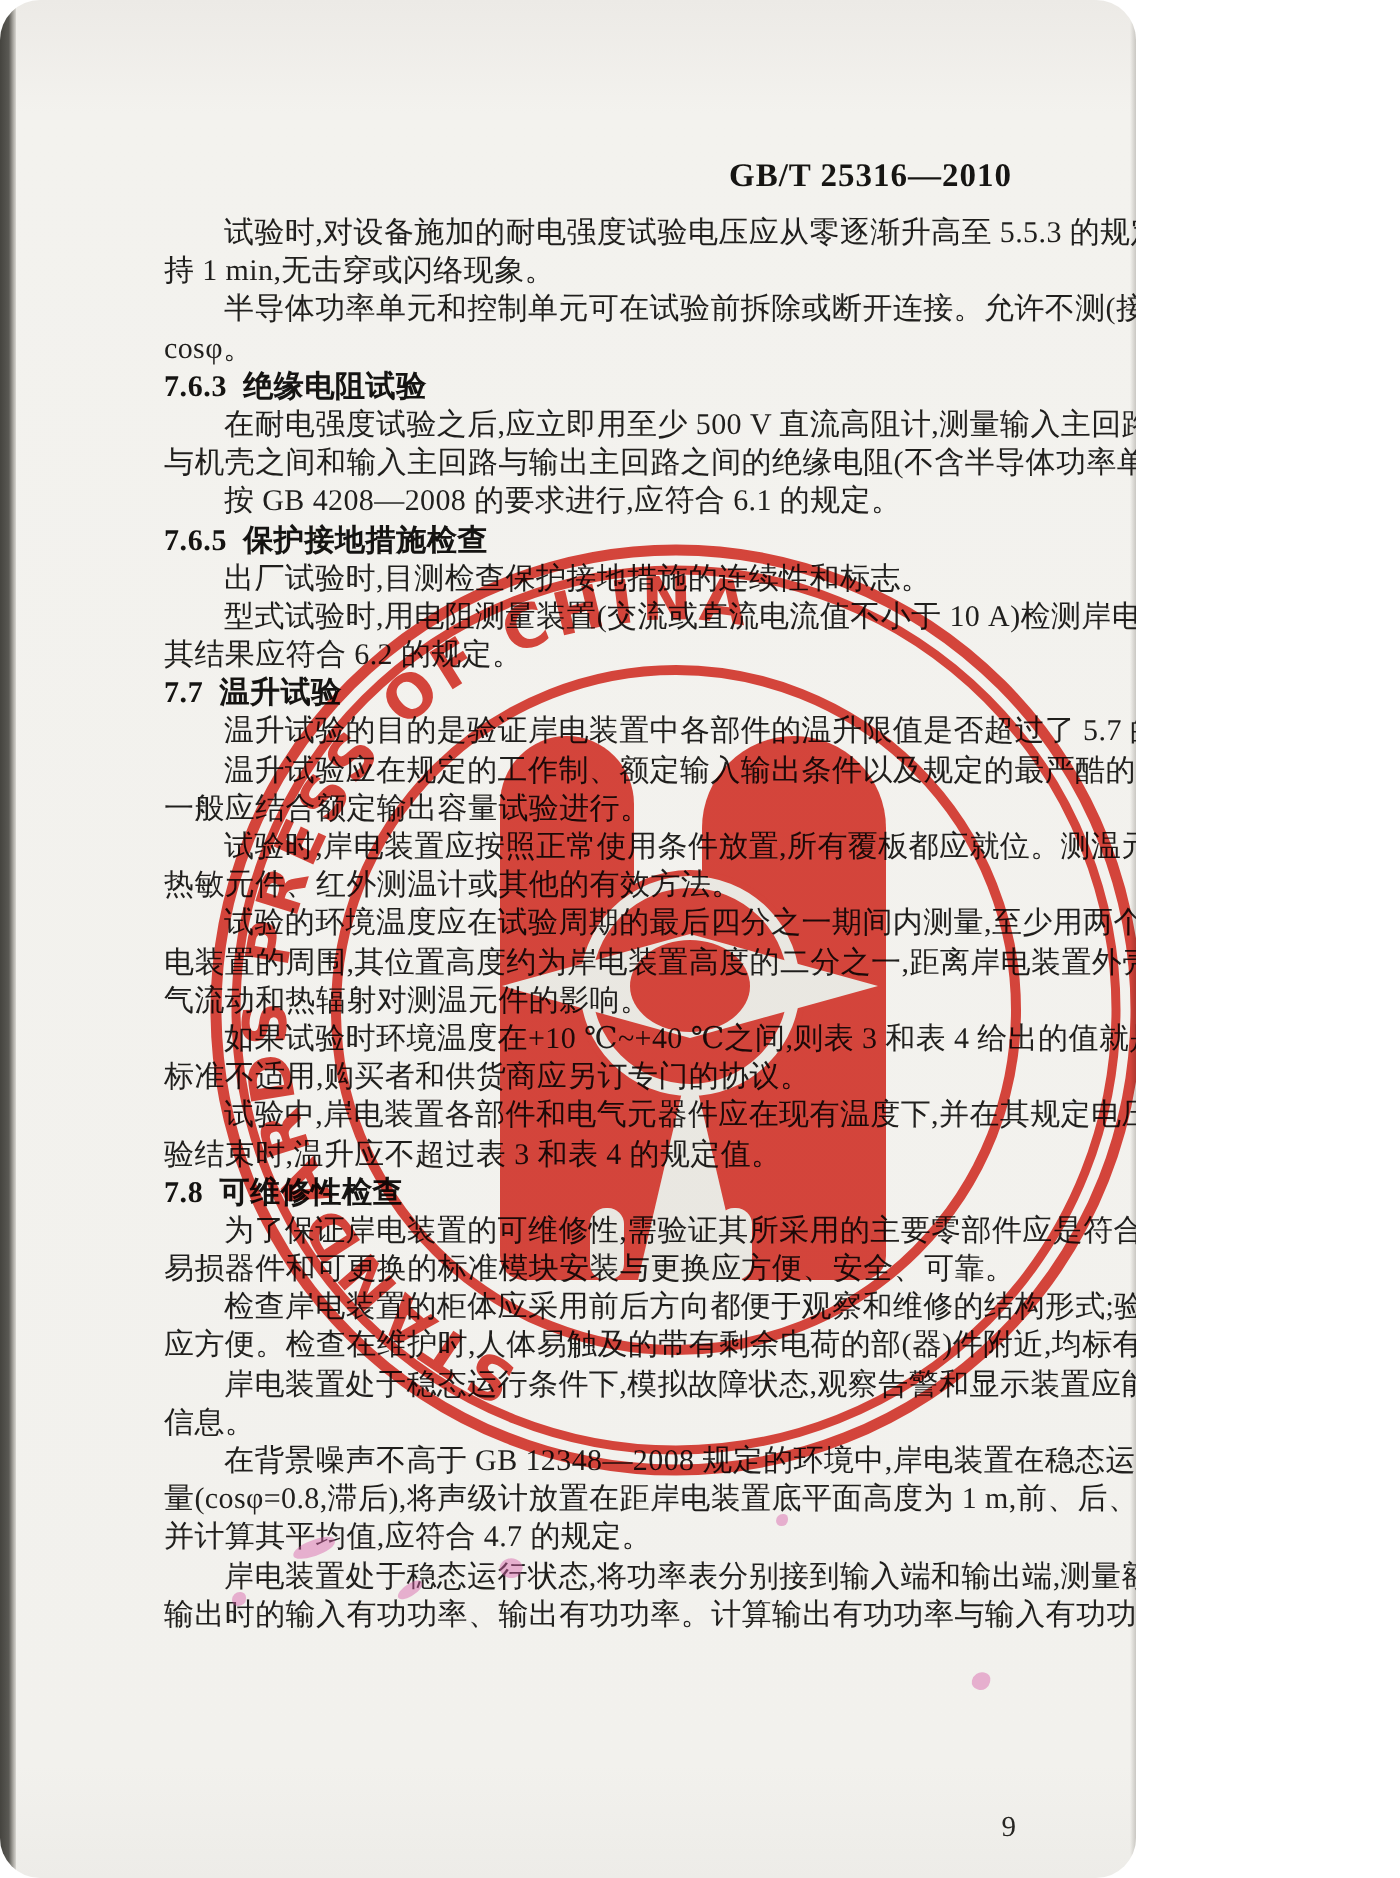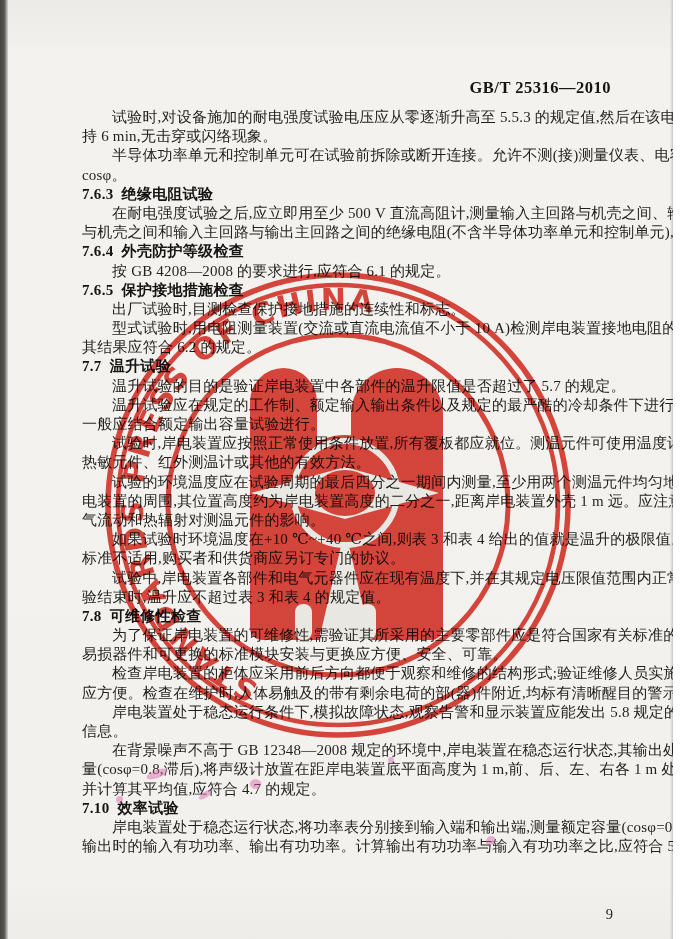--- a/index.html
+++ b/index.html
@@ -1,20 +1,21 @@
 <!DOCTYPE html>
 <html style="--stamp-color: #dd382e; --mark-color: #d85fa8;"><head>
 <meta charset="utf-8">
 <style>
   html,body{margin:0;padding:0;}
   #scan{
-    position:relative;width:673px;height:939px;overflow:hidden;
+    position:relative;width:568px;height:939px;overflow:hidden;
     background:linear-gradient(180deg,#eceae6 0%,#f3f2ee 6%,#f2f1ed 94%,#edece8 100%);
     font-family:"Liberation Serif","DejaVu Serif",serif;
     color:#1e1d1b;
+    border-radius:20px;
   }
   #edge-left{
     position:absolute;left:0;top:0;bottom:0;width:8px;
     background:linear-gradient(90deg,#45443f 0%,#5a5954 55%,#a3a19b 80%,#d8d6d1 100%);
   }
   #edge-right{
     position:absolute;right:0;top:0;bottom:0;width:3px;
     background:linear-gradient(270deg,#c9c7c2,rgba(201,199,194,0));
   }
   #header-code{
@@ -60,27 +61,26 @@
 
 <div id="scan">
 
   <div id="edge-left"></div>
   <div id="edge-right"></div>
 
   <div id="header-code">GB/T 25316—2010</div>
 
   <div id="doc-lines">
       <div class="line p">试验时,对设备施加的耐电强度试验电压应从零逐渐升高至 5.5.3 的规定值,然后在该电压值上保</div>
-      <div class="line c">持 6 min,无击穿或闪络现象。</div>
+      <div class="line c">持 1 min,无击穿或闪络现象。</div>
       <div class="line p">半导体功率单元和控制单元可在试验前拆除或断开连接。允许不测(接)测量仪表、电容器、指示灯</div>
       <div class="line c">cosφ。</div>
       <div class="line h">7.6.3  绝缘电阻试验</div>
       <div class="line p">在耐电强度试验之后,应立即用至少 500 V 直流高阻计,测量输入主回路与机壳之间、输出主回路</div>
       <div class="line c">与机壳之间和输入主回路与输出主回路之间的绝缘电阻(不含半导体功率单元和控制单元),其值应不</div>
-      <div class="line h">7.6.4  外壳防护等级检查</div>
       <div class="line p">按 GB 4208—2008 的要求进行,应符合 6.1 的规定。</div>
       <div class="line h">7.6.5  保护接地措施检查</div>
       <div class="line p">出厂试验时,目测检查保护接地措施的连续性和标志。</div>
       <div class="line p">型式试验时,用电阻测量装置(交流或直流电流值不小于 10 A)检测岸电装置接地电阻的连续性,</div>
       <div class="line c">其结果应符合 6.2 的规定。</div>
       <div class="line h">7.7  温升试验</div>
       <div class="line p">温升试验的目的是验证岸电装置中各部件的温升限值是否超过了 5.7 的规定。</div>
       <div class="line p">温升试验应在规定的工作制、额定输入输出条件以及规定的最严酷的冷却条件下进行。温升试验</div>
       <div class="line c">一般应结合额定输出容量试验进行。</div>
       <div class="line p">试验时,岸电装置应按照正常使用条件放置,所有覆板都应就位。测温元件可使用温度计、热电偶、</div>
@@ -95,21 +95,20 @@
       <div class="line h">7.8  可维修性检查</div>
       <div class="line p">为了保证岸电装置的可维修性,需验证其所采用的主要零部件应是符合国家有关标准的定型产品;</div>
       <div class="line c">易损器件和可更换的标准模块安装与更换应方便、安全、可靠。</div>
       <div class="line p">检查岸电装置的柜体应采用前后方向都便于观察和维修的结构形式;验证维修人员实施维修操作</div>
       <div class="line c">应方便。检查在维护时,人体易触及的带有剩余电荷的部(器)件附近,均标有清晰醒目的警示标志,并</div>
       <div class="line p">岸电装置处于稳态运行条件下,模拟故障状态,观察告警和显示装置应能发出 5.8 规定的相关</div>
       <div class="line c">信息。</div>
       <div class="line p">在背景噪声不高于 GB 12348—2008 规定的环境中,岸电装置在稳态运行状态,其输出处于额定容</div>
       <div class="line c">量(cosφ=0.8,滞后),将声级计放置在距岸电装置底平面高度为 1 m,前、后、左、右各 1 m 处,测量噪声</div>
       <div class="line c">并计算其平均值,应符合 4.7 的规定。</div>
-      <div class="line h">7.10  效率试验</div>
       <div class="line p">岸电装置处于稳态运行状态,将功率表分别接到输入端和输出端,测量额定容量(cosφ=0.8,滞后)</div>
       <div class="line c">输出时的输入有功功率、输出有功功率。计算输出有功功率与输入有功功率之比,应符合 5.10 的规定。</div>
     </div>
 
   <div id="page-number">9</div>
 
   <svg id="stamp-svg" viewBox="0 0 700 939" xmlns="http://www.w3.org/2000/svg" xmlns:xlink="http://www.w3.org/1999/xlink">
     <defs>
       <path id="arcPath" d="M 265 686 A 195 195 0 1 1 411 324" fill="none"></path>
     </defs>

